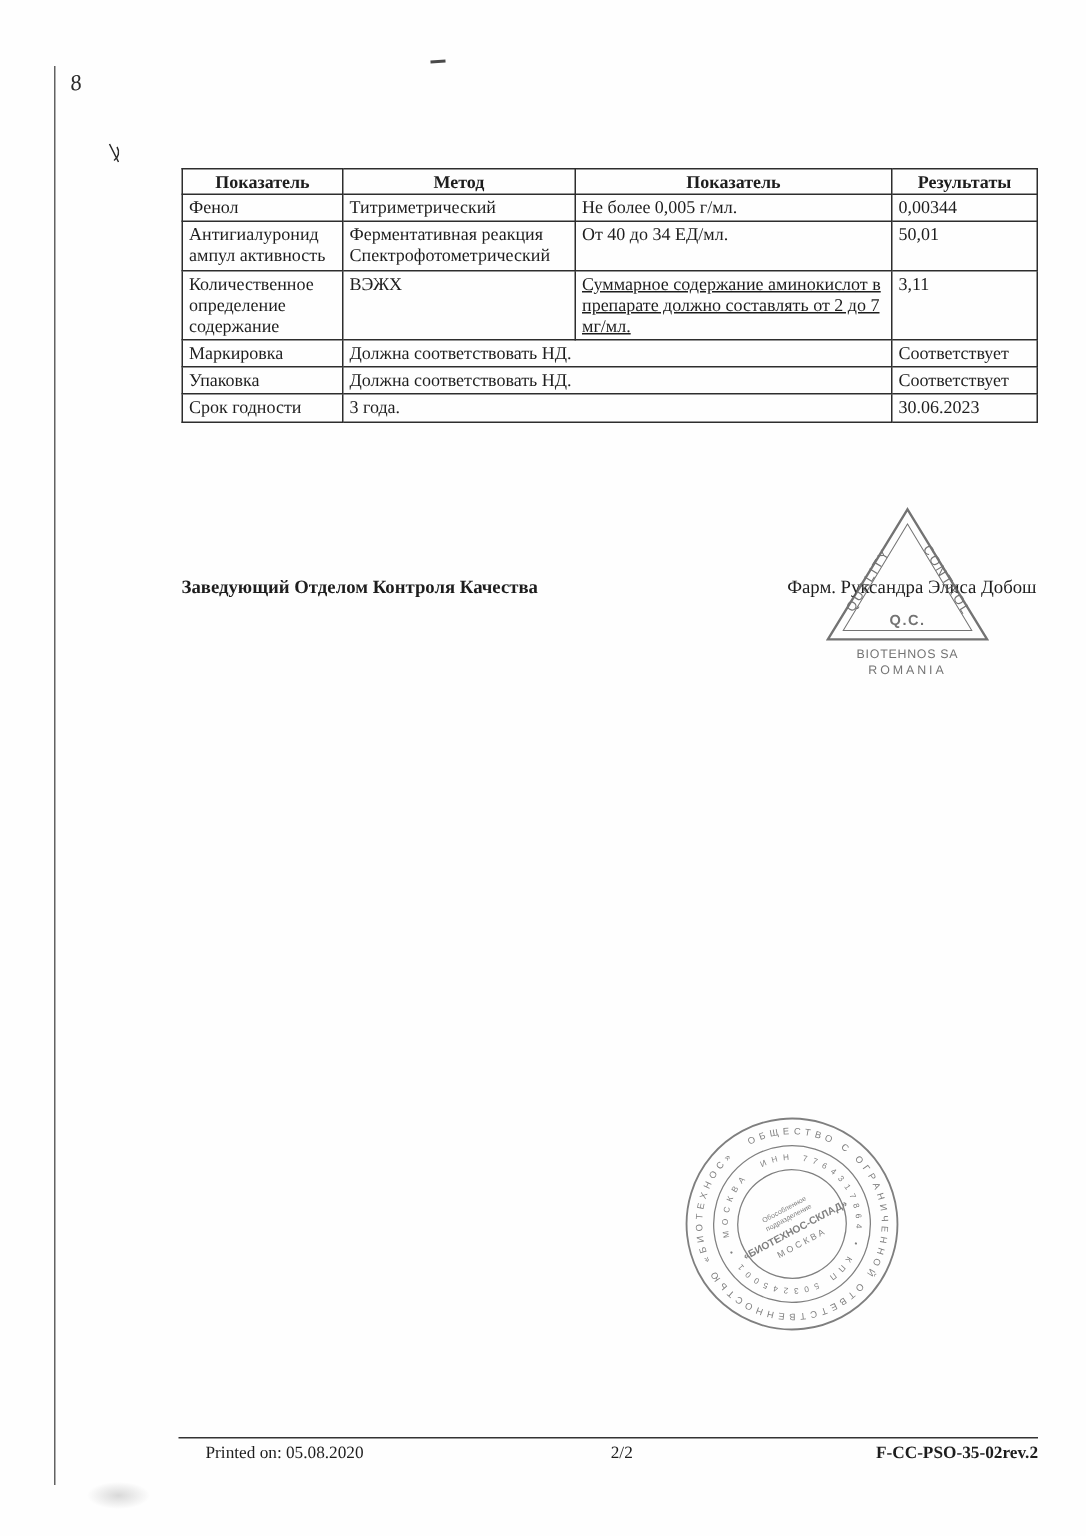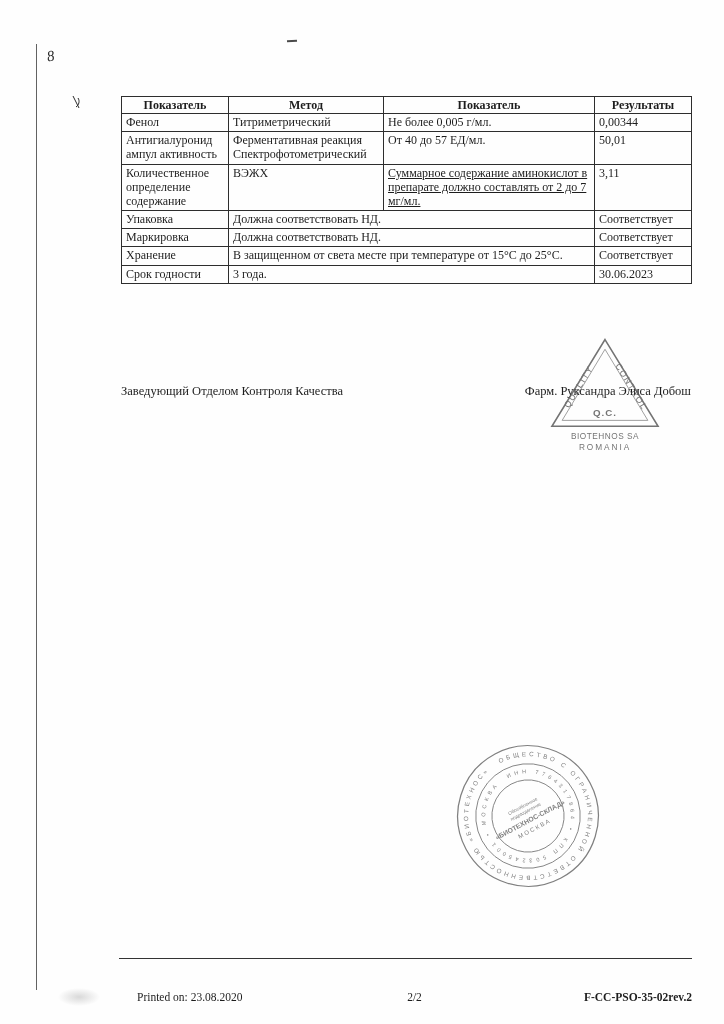--- a/index.html
+++ b/index.html
@@ -11,53 +11,53 @@
   
   .margin-line { position:absolute; left:36px; top:44px; width:1px; height:946px;
     background:rgba(45,45,45,.75); }
   .top-dash { position:absolute; left:287px; top:40px; width:10px; height:2px;
     background:#4a4a4a; transform:rotate(-3deg); }
   .handwriting { position:absolute; left:47px; top:48px; font-size:15px;
     font-style:italic; transform:rotate(-10deg); color:#2a2a2a; }
   .handwriting2 { position:absolute; left:70px; top:95px; }
 
   
-  table.qc { position:absolute; left:121px; top:96px; width:570px;
+  table.qc { position:absolute; left:121px; top:112px; width:570px;
     border-collapse:collapse; table-layout:fixed; }
   table.qc th, table.qc td {
     border:1px solid #2d2d2d; padding:1px 4px 2px 4px;
     font-size:12px; line-height:1.18; vertical-align:top; text-align:left;
     overflow:hidden;
   }
   table.qc th { font-weight:bold; text-align:center; padding:1px 2px; }
   td.justify { text-align:justify;text-decoration:underline; }
 
   
   .conclusion { position:absolute; left:121px; top:296px; width:570px;
     font-size:12.5px; line-height:17.5px; text-align:justify; }
   .conclusion .label { font-weight:bold; margin-right:8px; }
 
   
   .signature { position:absolute; left:121px; top:384px; width:570px;
     display:flex; justify-content:space-between; font-size:12.5px; }
-  .signature .left { font-weight:normal; }
+  .signature .left { font-weight:bold; }
 
   
   .triangle-stamp { position:absolute; left:549px; top:335px; opacity:.82; }
   .round-stamp { position:absolute; left:452px; top:740px; opacity:.85; }
   .stamp-text { fill:#555; font-family:"Liberation Sans", sans-serif; }
   .round-stamp .stamp-text { fill:#6a6a6a; }
 
   
   .footer-line { position:absolute; left:119px; top:958px; width:573px; height:1px;
     background:#333; }
   .footer-row { position:absolute; left:119px; top:963px; width:573px;
     display:flex; align-items:baseline; font-size:11.5px; }
   .footer-row .fl { flex:1; text-align:left; padding-left:18px; }
-  .footer-row .fc { flex:0 0 auto; text-align:center;margin-top:28px; }
+  .footer-row .fc { flex:0 0 auto; text-align:center; }
   .footer-row .fr { flex:1; text-align:right;font-weight:bold; }
 
   .smudge { position:absolute; left:58px; top:988px; width:42px; height:18px;
     background:radial-gradient(closest-side, rgba(120,120,120,.28), transparent); }
 </style>
 </head>
 <body>
 
 <div class="page">
 
@@ -84,42 +84,37 @@
     </tr>
     <tr>
       <td>Фенол</td>
       <td>Титриметрический</td>
       <td>Не более 0,005 г/мл.</td>
       <td>0,00344</td>
     </tr>
     <tr>
       <td>Антигиалуронид ампул активность</td>
       <td>Ферментативная реакция Спектрофотометрический</td>
-      <td>От 40 до 57 ЕД/мл.</td>
+      <td>От 40 до 34 ЕД/мл.</td>
       <td>50,01</td>
     </tr>
     <tr>
       <td>Количественное определение содержание</td>
       <td>ВЭЖХ</td>
       <td class="justify">Суммарное содержание аминокислот в препарате должно составлять от 2 до 7 мг/мл.</td>
       <td>3,11</td>
     </tr>
     <tr>
-      <td>Упаковка</td>
-      <td colspan="2">Должна соответствовать  НД.</td>
-      <td>Соответствует</td>
-    </tr>
-    <tr>
       <td>Маркировка</td>
       <td colspan="2">Должна соответствовать  НД.</td>
       <td>Соответствует</td>
     </tr>
     <tr>
-      <td>Хранение</td>
-      <td colspan="2">В защищенном от света месте при температуре от 15°С до 25°С.</td>
+      <td>Упаковка</td>
+      <td colspan="2">Должна соответствовать  НД.</td>
       <td>Соответствует</td>
     </tr>
     <tr>
       <td>Срок годности</td>
       <td colspan="2">3 года.</td>
       <td>30.06.2023</td>
     </tr>
   </tbody>
     </table>
 
@@ -156,20 +151,20 @@
       </text>
       <text class="stamp-text" x="80" y="70" font-size="5" text-anchor="middle">Обособленное</text>
       <text class="stamp-text" x="80" y="76.5" font-size="5" text-anchor="middle">подразделение</text>
       <text class="stamp-text" x="80" y="87" font-size="7.2" font-weight="bold" text-anchor="middle">«БИОТЕХНОС-СКЛАД»</text>
       <text class="stamp-text" x="80" y="97" font-size="6.3" letter-spacing="2" text-anchor="middle">МОСКВА</text>
     </g>
   </svg>
 
   <div class="footer-line"></div>
   <div class="footer-row">
-    <span class="fl">Printed on: 23.08.2020</span>
+    <span class="fl">Printed on: 05.08.2020</span>
     <span class="fc">2/2</span>
     <span class="fr">F-CC-PSO-35-02rev.2</span>
   </div>
 
   <div class="smudge"></div>
 
 </div>
 
 </body></html>

